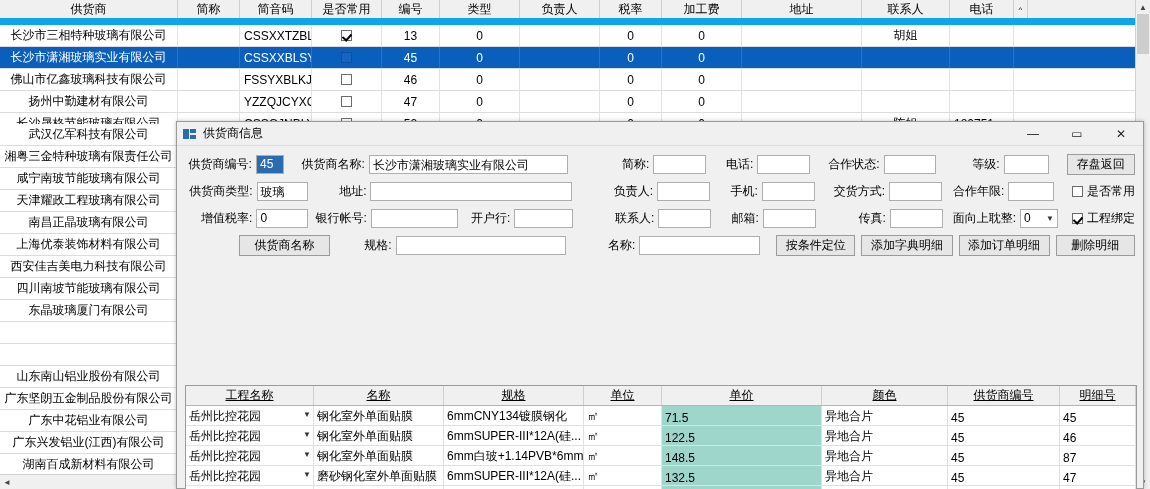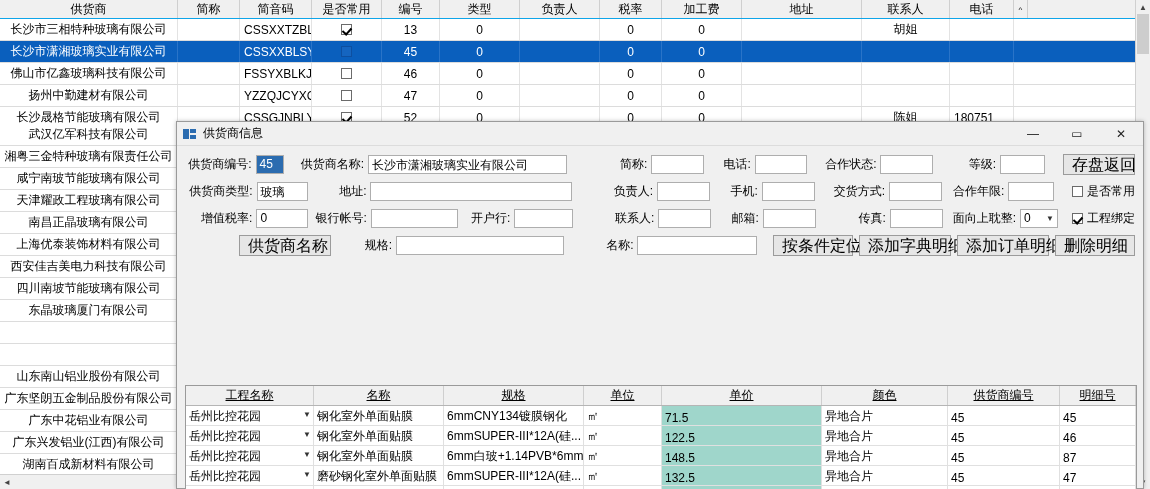--- a/index.html
+++ b/index.html
@@ -11,21 +11,21 @@
     color:#000;
     overflow:hidden;
     position:relative;
   }
   
   #bg-grid{
     position:absolute;left:0;top:0;width:1150px;height:489px;
     background:#ffffff;
   }
   .bg-head{
-    display:flex;height:18px;background:#f0f0f0;border-bottom:1px solid #0ea5e9;
+    display:flex;height:18px;background:#f0f0f0;border-bottom:7px solid #0ea5e9;
     font-size:12px;
   }
   .bg-head .c{
     border-right:1px solid #cfcfcf;display:flex;align-items:center;justify-content:center;
     box-sizing:border-box;background:#f0f0f0;color:#000;
   }
   .bg-row{
     display:flex;height:21px;border-bottom:1px solid #dcdcdc;font-size:12px;
     background:#fff;
   }
@@ -83,21 +83,21 @@
 
   .form-area{padding:6px 8px 0 8px;}
   .frow{display:flex;align-items:center;height:24px;margin-bottom:3px;white-space:nowrap;}
   .lbl{font-size:12px;color:#000;text-align:right;}
   .inp{
     border:1px solid #aeaeae;background:#fff;height:19px;box-sizing:border-box;
     font-size:12px;padding:1px 3px;color:#000;font-family:"Liberation Sans",sans-serif;
   }
   .inp.sel{background:#2b6cb0;color:#fff;}
   .btn{
-    border:1px solid #9b9b9b;background:#e6e6e6;height:21px;font-size:16px;
+    border:1px solid #9b9b9b;background:#e6e6e6;height:21px;font-size:12px;
     padding:0 8px;box-sizing:border-box;color:#000;cursor:default;
     font-family:"Liberation Sans",sans-serif;
   }
   .cbx{display:flex;align-items:center;gap:4px;font-size:12px;}
   .sectlbl{font-size:12px;margin:2px 0 2px 2px;}
   .sel-box{
     border:1px solid #aeaeae;background:#fff;height:19px;box-sizing:border-box;
     font-size:12px;display:flex;align-items:center;padding:0 3px;position:relative;
   }
   .sel-box .caret{margin-left:auto;font-size:8px;color:#333;}

